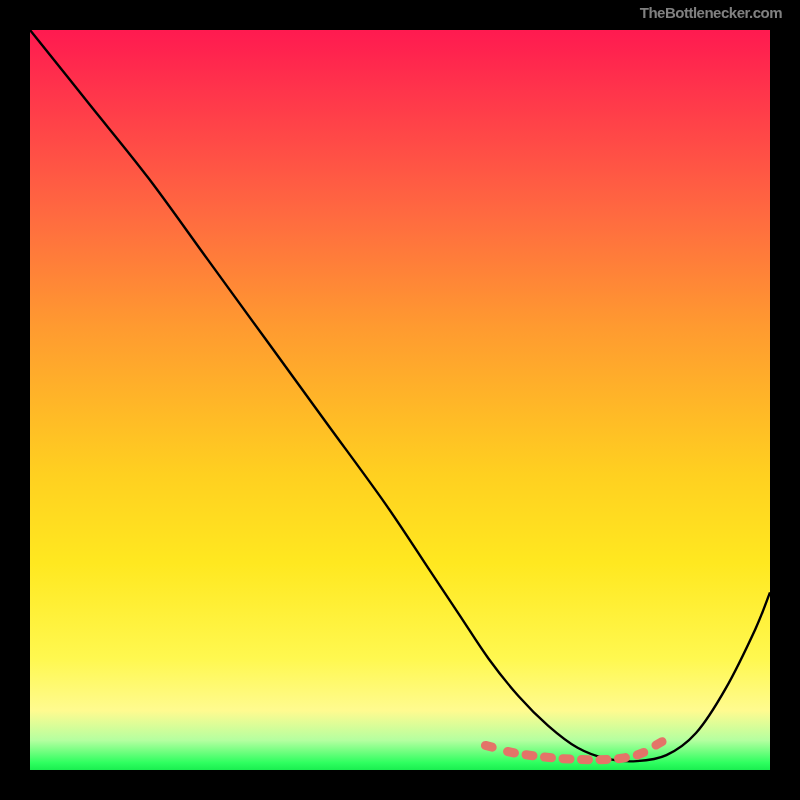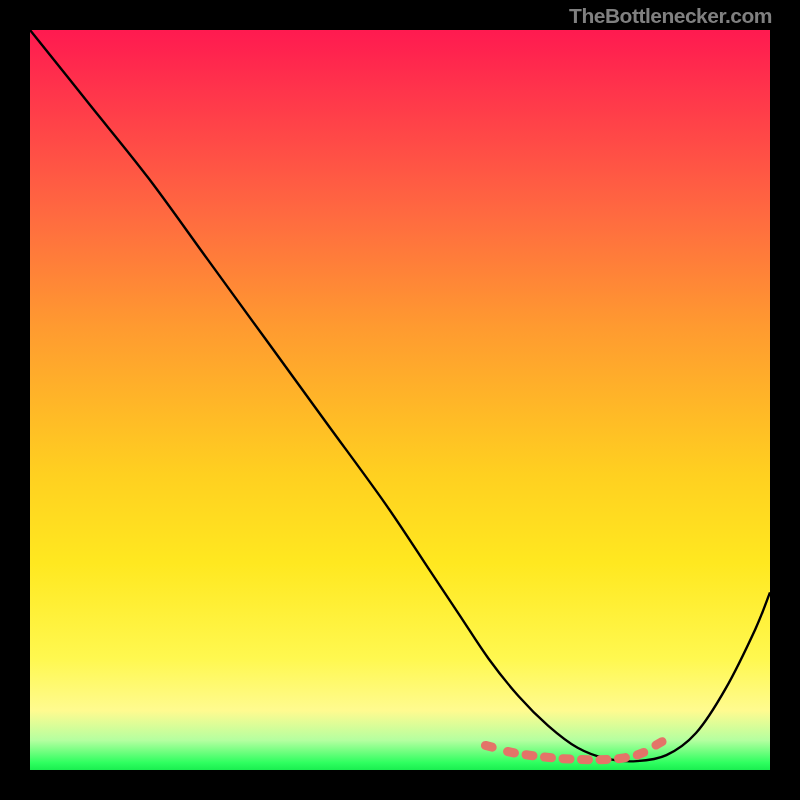--- a/index.html
+++ b/index.html
@@ -12,23 +12,23 @@
     overflow: hidden;
   }
   .wrapper {
     position: relative;
     width: 800px;
     height: 800px;
   }
   .source {
     position: absolute;
     top: 4px;
-    right: 28px;
+    right: 18px;
     color: #808080;
-    font-size: 21px;
+    font-size: 15px;
     font-weight: bold;
     letter-spacing: -0.5px;
   }
   .plot-area {
     position: absolute;
     left: 30px;
     top: 30px;
     width: 740px;
     height: 740px;
     background: linear-gradient(to bottom,

